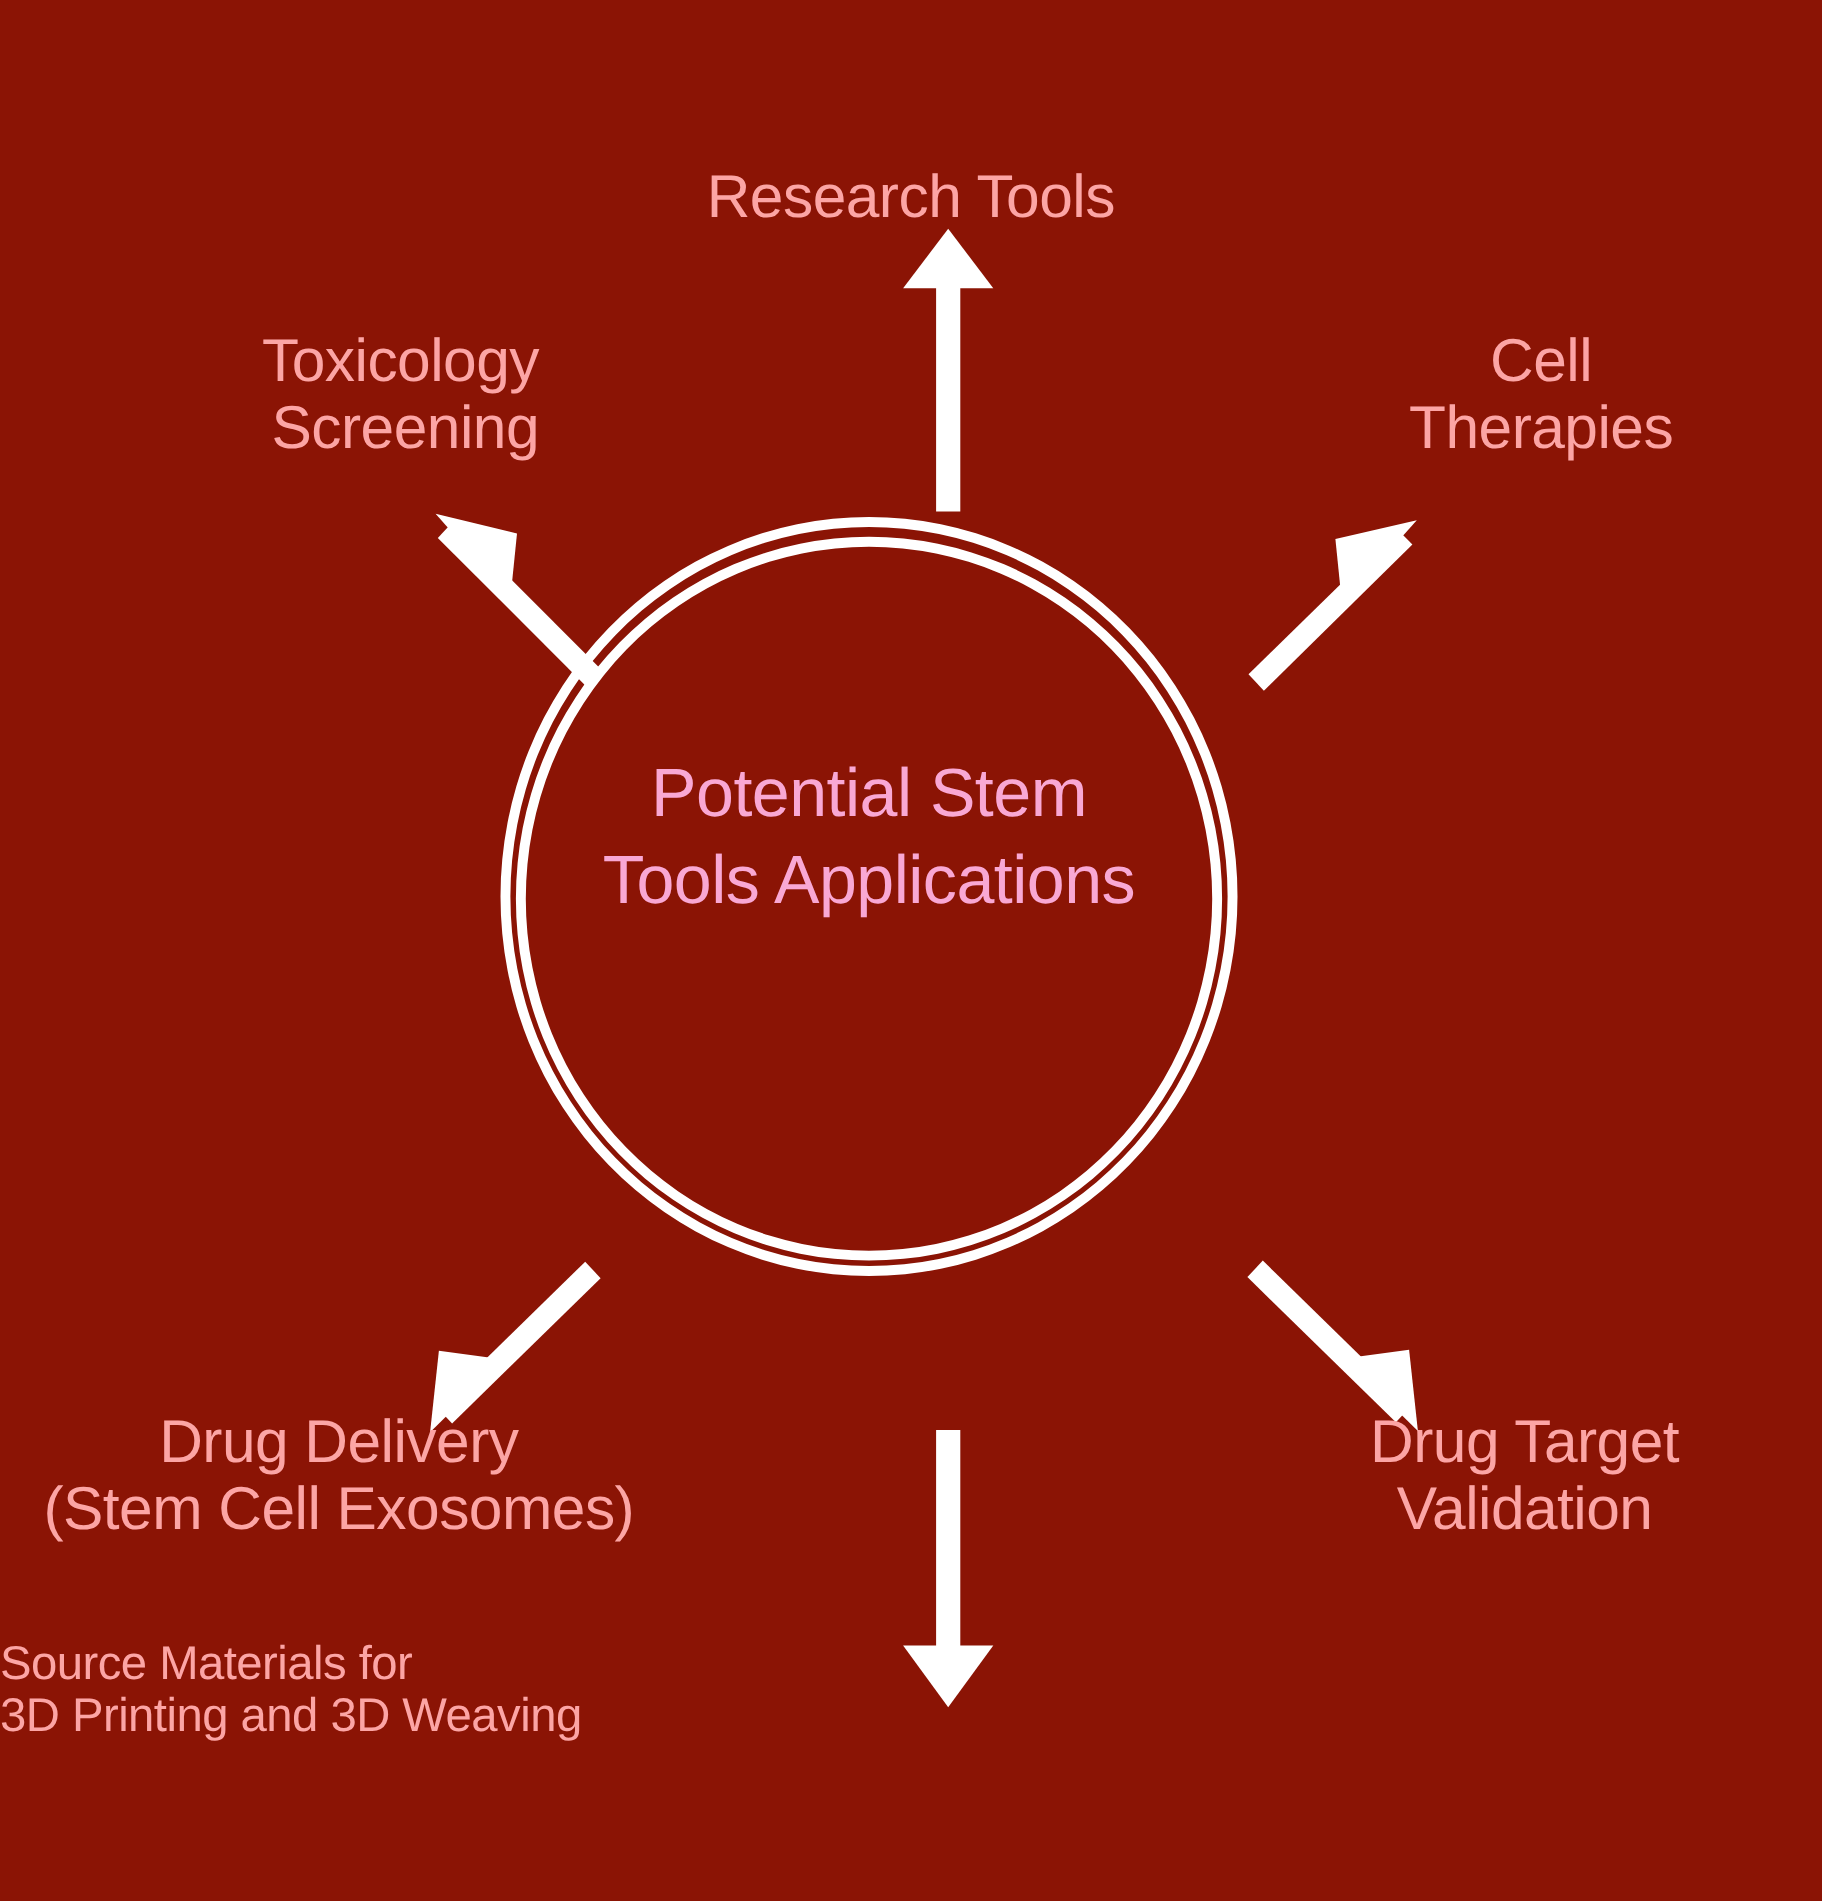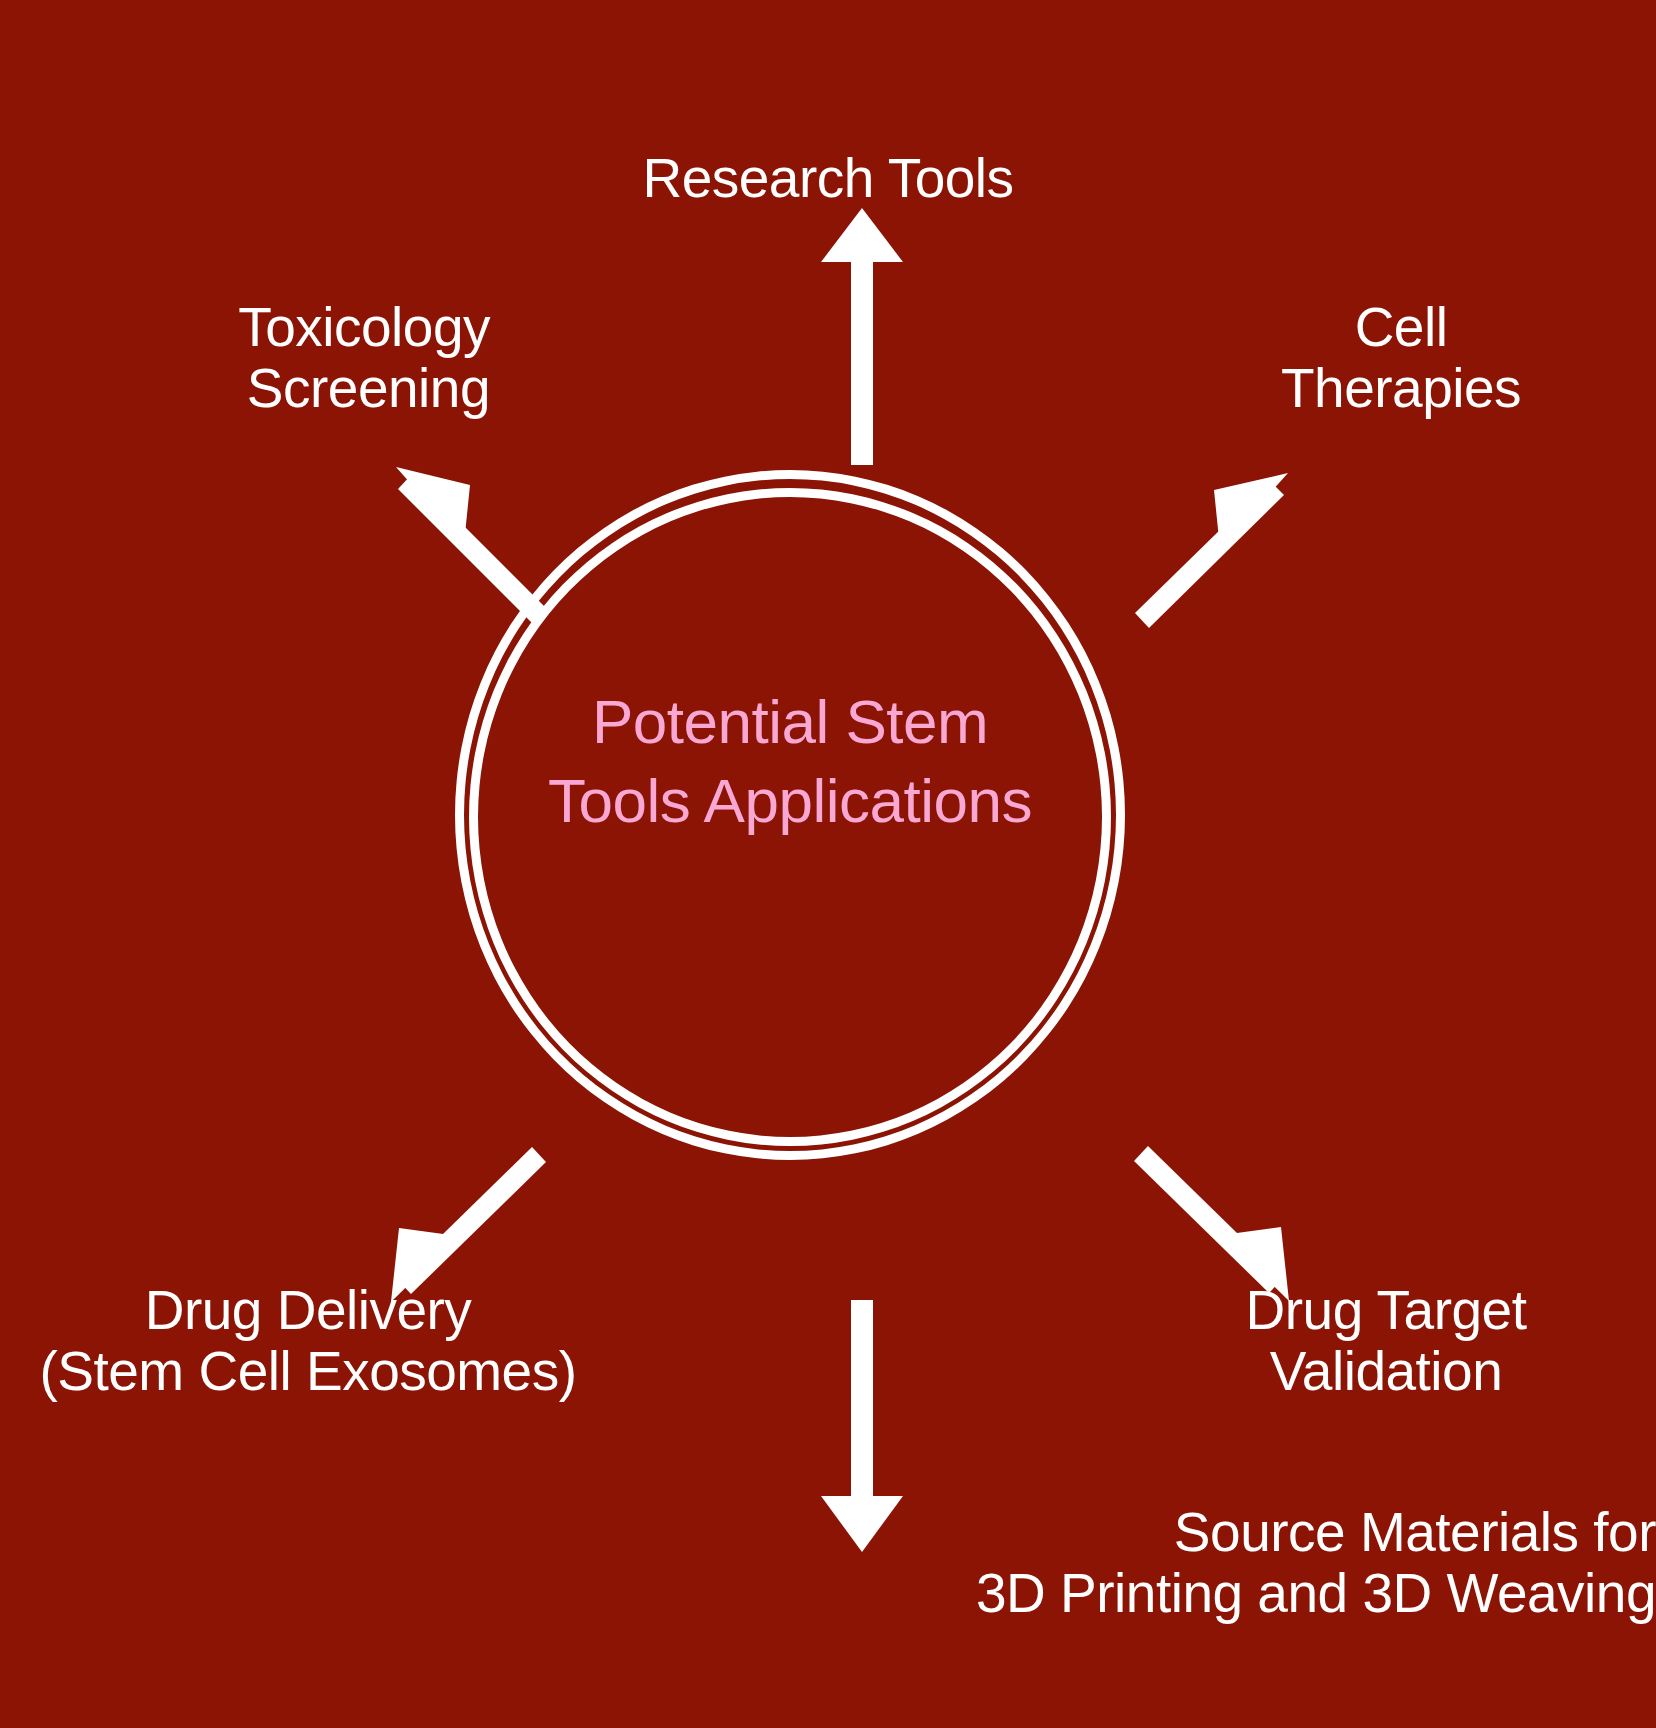--- a/index.html
+++ b/index.html
@@ -14,21 +14,21 @@
     background: #8b1405;
     overflow: hidden;
     font-family: "Liberation Sans", sans-serif;
     color: #ffffff;
     -webkit-font-smoothing: antialiased;
   }
 
   
   .label {
     position: absolute;
-    color: #ffffff;
+    color: #fca5a5;
     font-weight: 300;
     line-height: 1.12;
     letter-spacing: -0.5px;
     white-space: pre-line;
     font-family: "Liberation Sans", sans-serif;
   }
 
   
   .lbl-research-tools {
     left: 0; right: 0;
@@ -53,22 +53,22 @@
   .lbl-drug-delivery {
     left: 8px;
     top: 1218px;
     width: 600px;
     text-align: center;
     font-size: 55px;
   }
   .lbl-source-materials {
     left: 0; right: 0;
     top: 1440px;
-    text-align: right;
-    font-size: 55px;
+    text-align: left;
+    font-size: 43px;
   }
   .lbl-drug-target {
     right: 10px;
     top: 1218px;
     width: 520px;
     text-align: center;
     font-size: 55px;
   }
 
   

